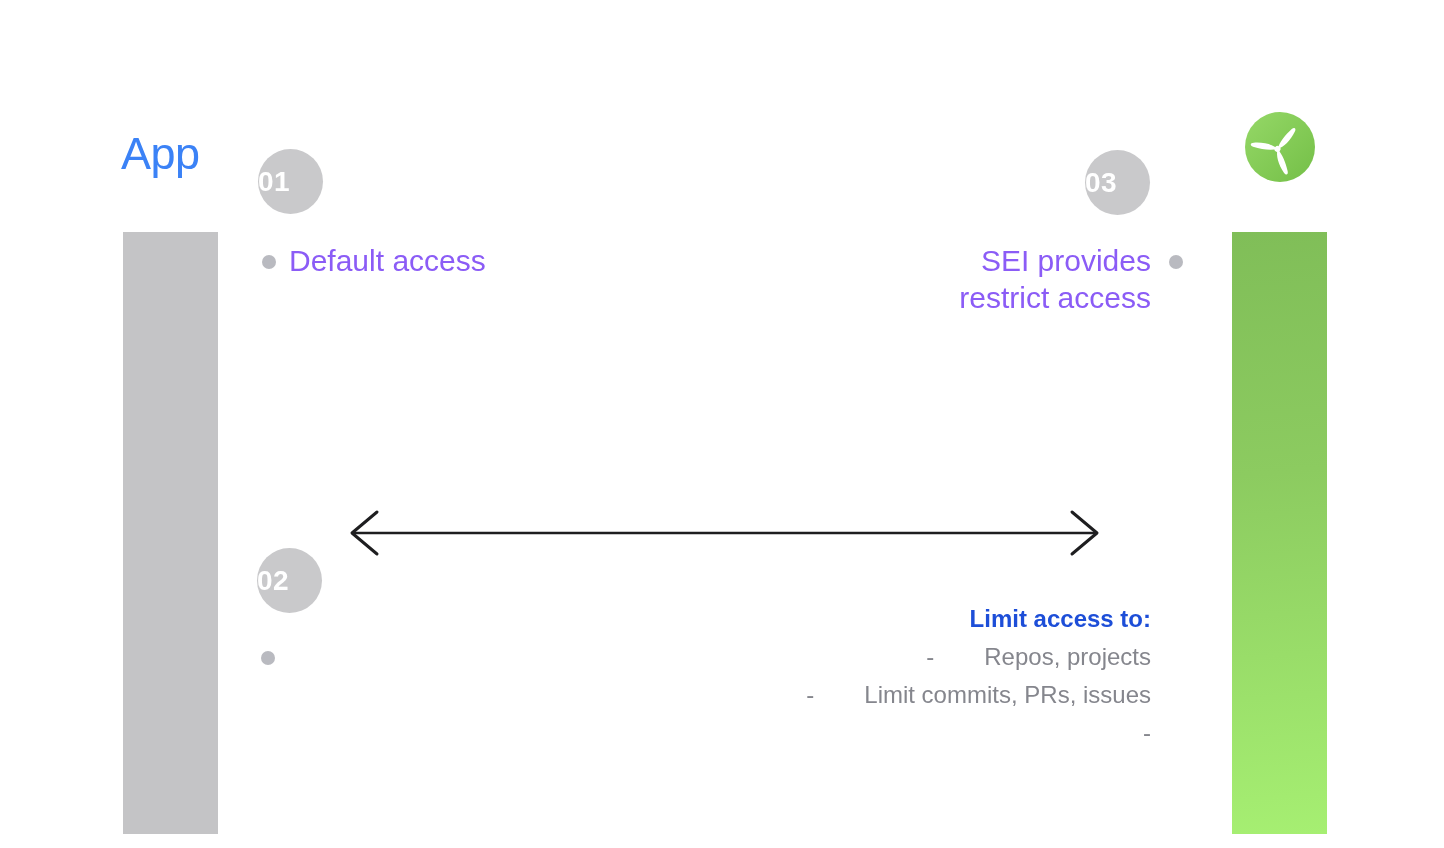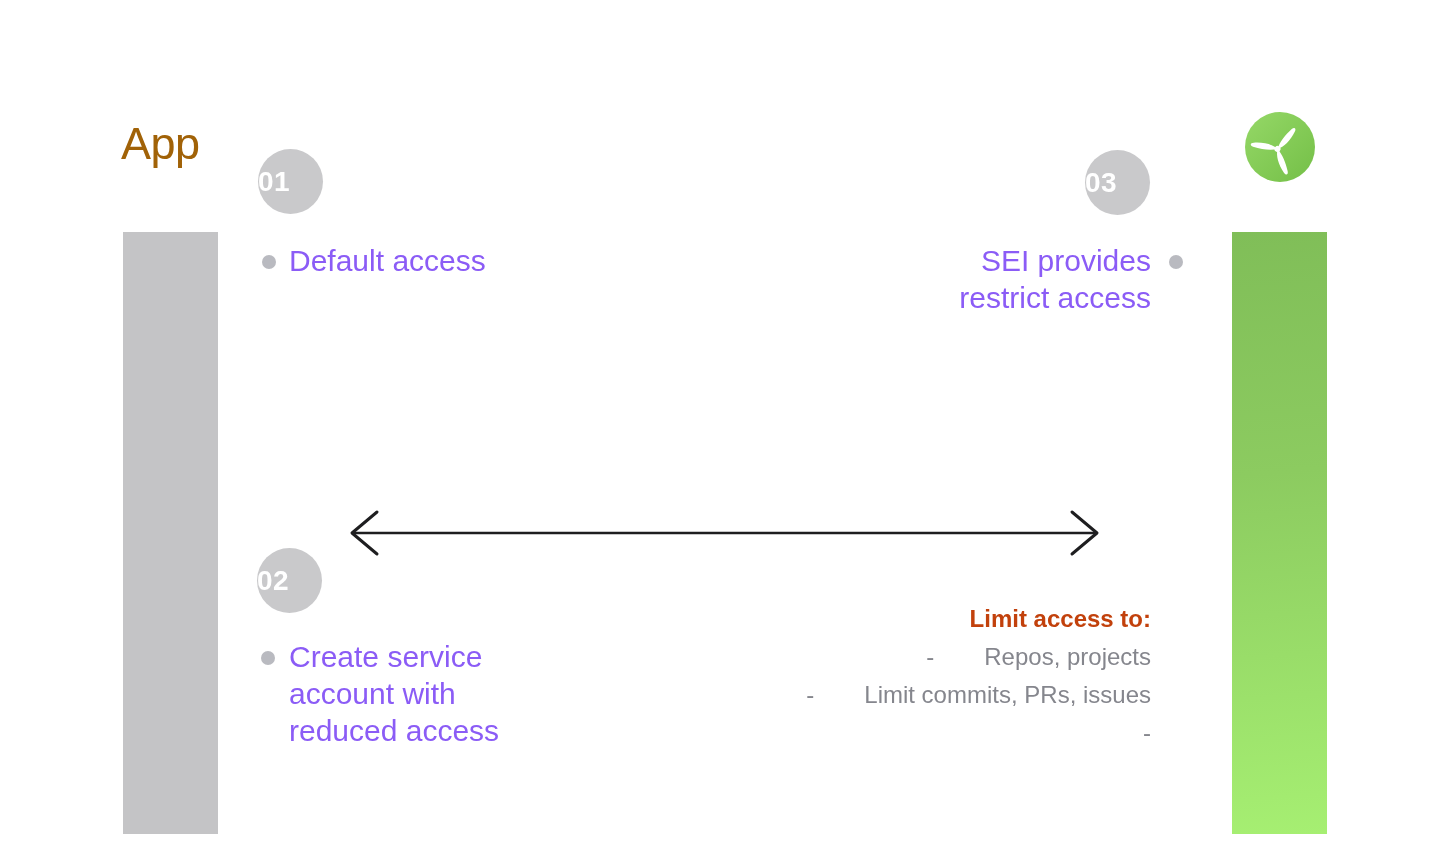--- a/index.html
+++ b/index.html
@@ -11,24 +11,24 @@
     position: relative;
     width: 1444px;
     height: 848px;
     background: #ffffff;
     overflow: hidden;
     font-family: "Liberation Sans", sans-serif;
   }
   .page-title {
     position: absolute;
     left: 121px;
-    top: 118px;
+    top: 128px;
     font-size: 45px;
     line-height: 52px;
-    color: #a16207;
+    color: #3b82f6;
     letter-spacing: -0.5px;
   }
   .logo {
     position: absolute;
     left: 1245px;
     top: 112px;
     width: 70px;
     height: 70px;
   }
   .bar {
@@ -94,21 +94,21 @@
   .limit-block {
     position: absolute;
     right: 293px;
     top: 600px;
     text-align: right;
   }
   .limit-heading {
     font-size: 24px;
     line-height: 38px;
     font-weight: bold;
-    color: #c2410c;
+    color: #1d4ed8;
   }
   .limit-item {
     display: flex;
     justify-content: flex-end;
     gap: 50px;
     font-size: 24px;
     line-height: 38px;
     color: #85868d;
   }
 </style>
@@ -145,25 +145,20 @@
   </div>
   <div class="bullet-dot bullet-1"></div>
   <div class="step-text step1-text">
     <span class="line">Default access</span>
   </div>
 
   <div class="step-circle circle-02">
     <span>02</span>
   </div>
   <div class="bullet-dot bullet-2"></div>
-  <div class="step-text step2-text">
-    <span class="line">Create service</span>
-    <span class="line">account with</span>
-    <span class="line">reduced access</span>
-  </div>
 
   <div class="step-circle circle-03">
     <span>03</span>
   </div>
   <div class="bullet-dot bullet-3"></div>
   <div class="step-text step3-text">
     <span class="line">SEI provides</span>
     <span class="line">restrict access</span>
   </div>
 

